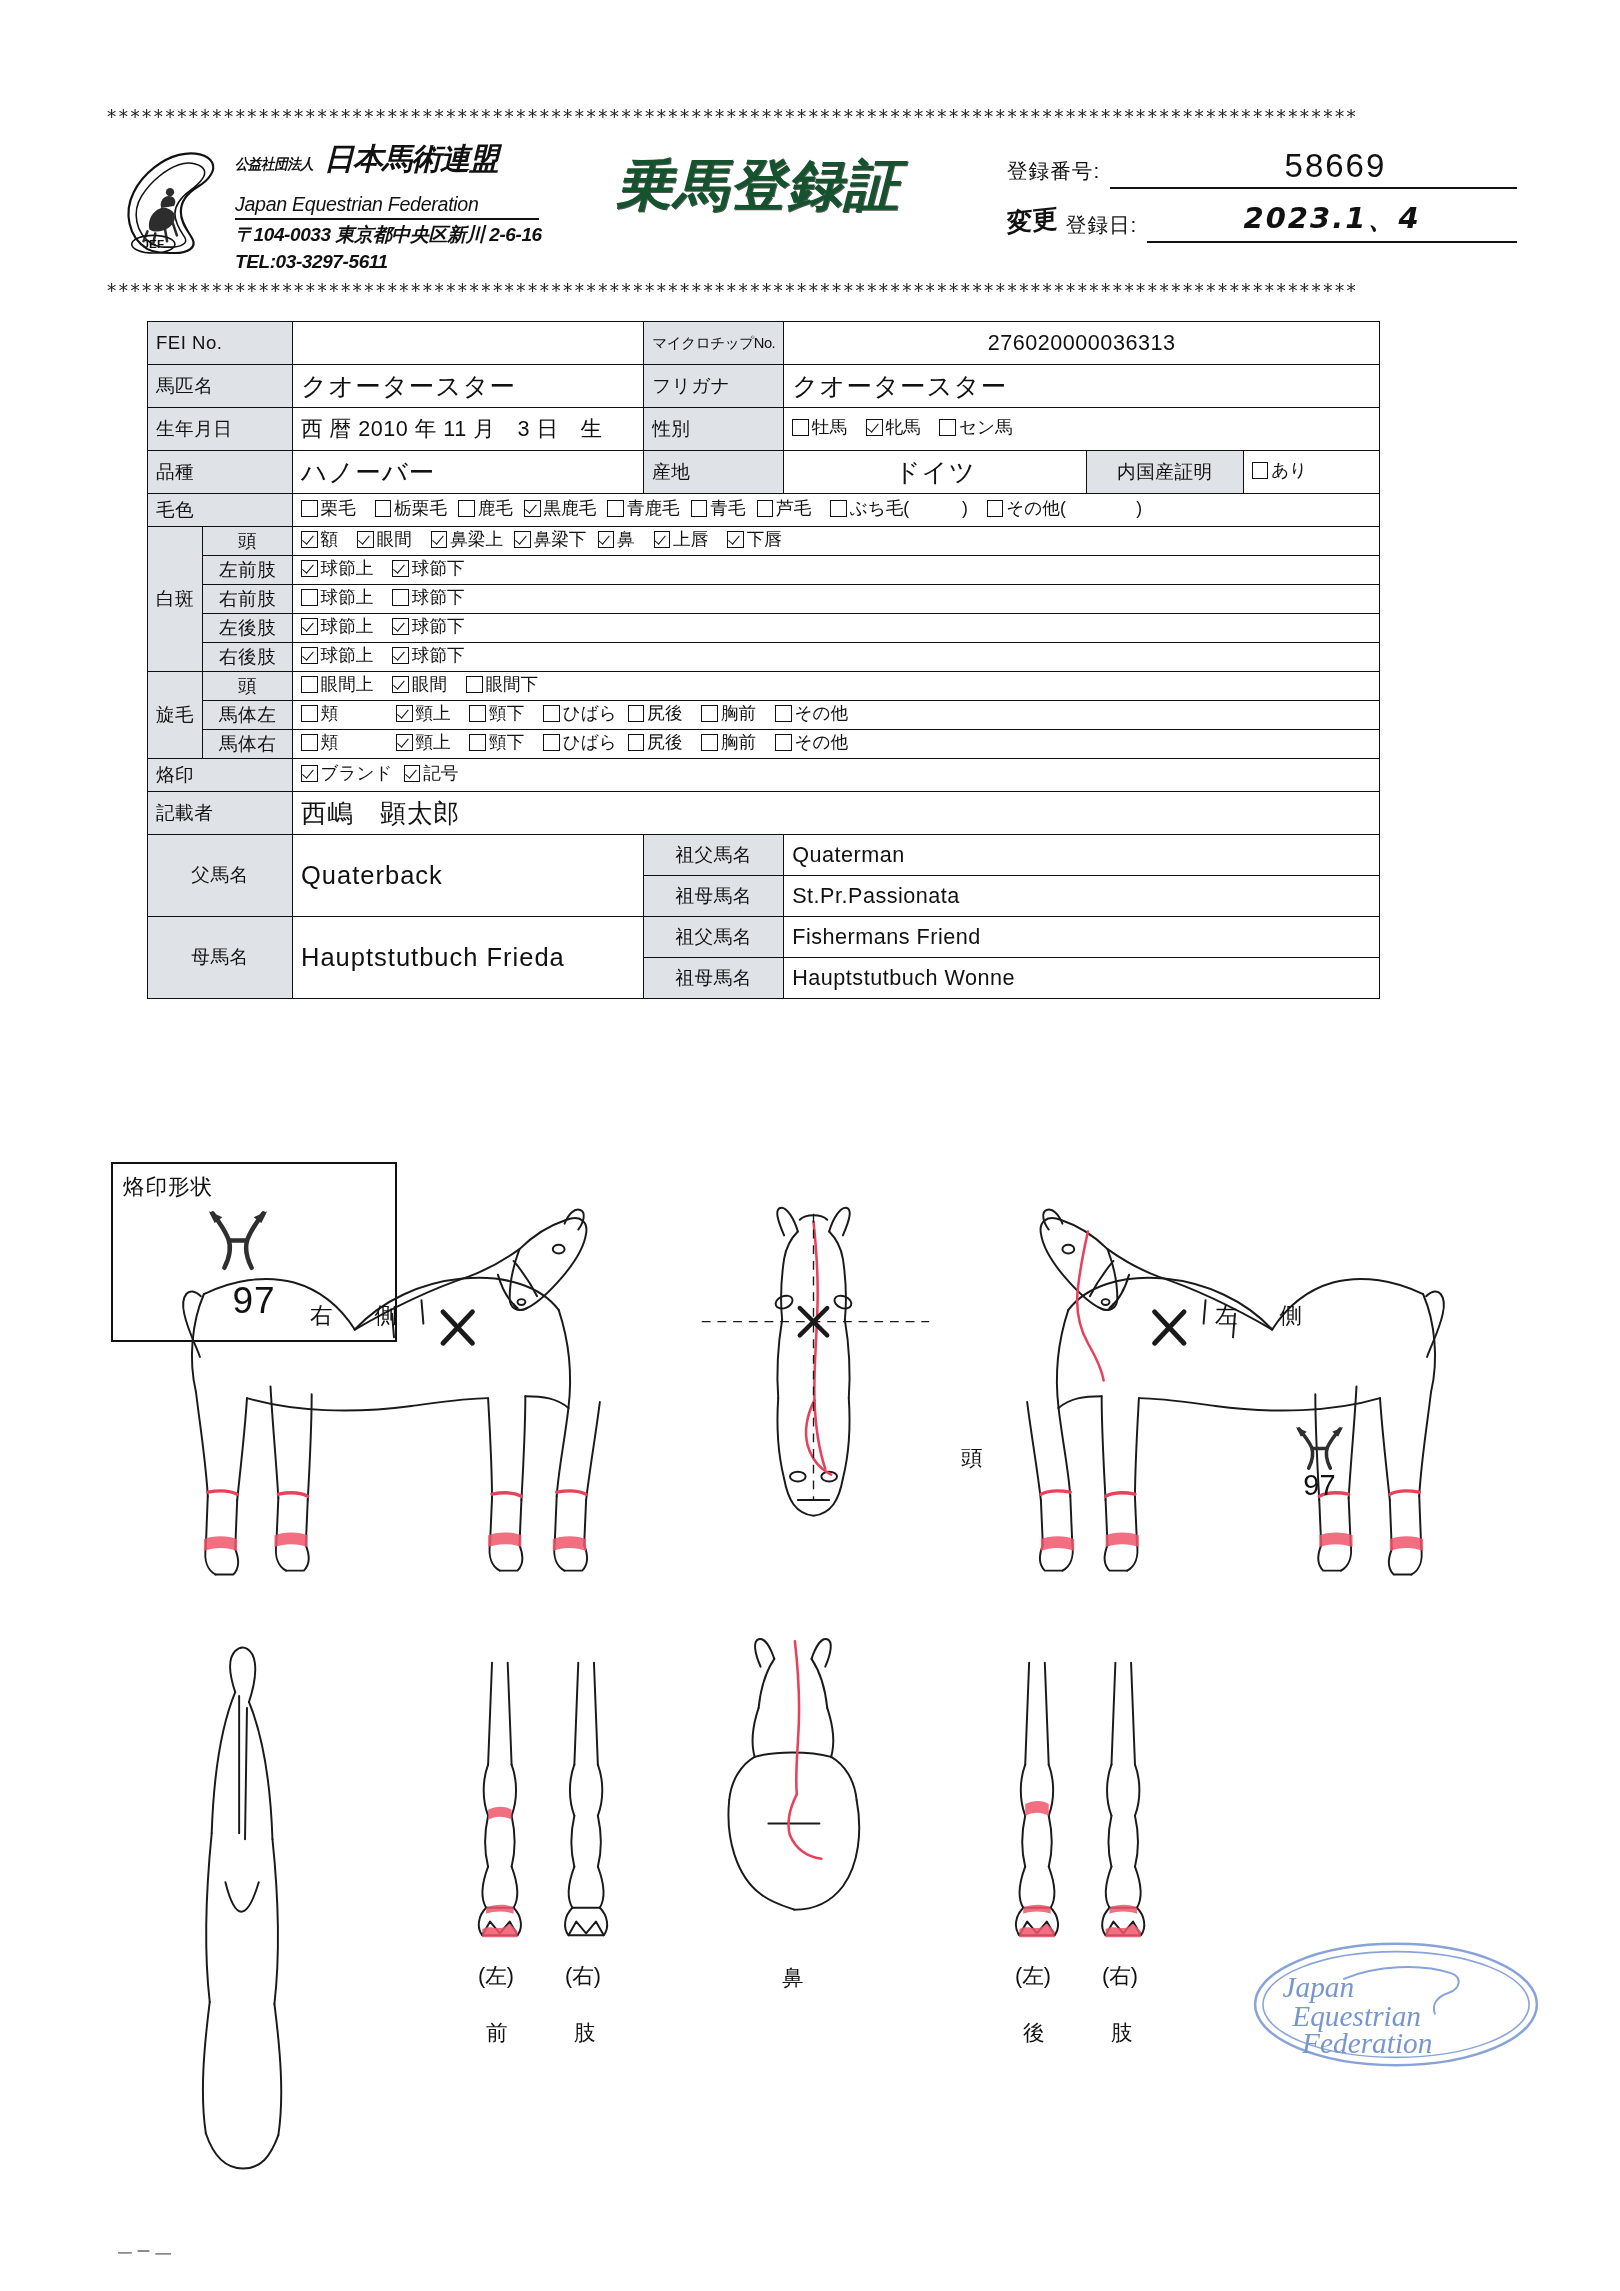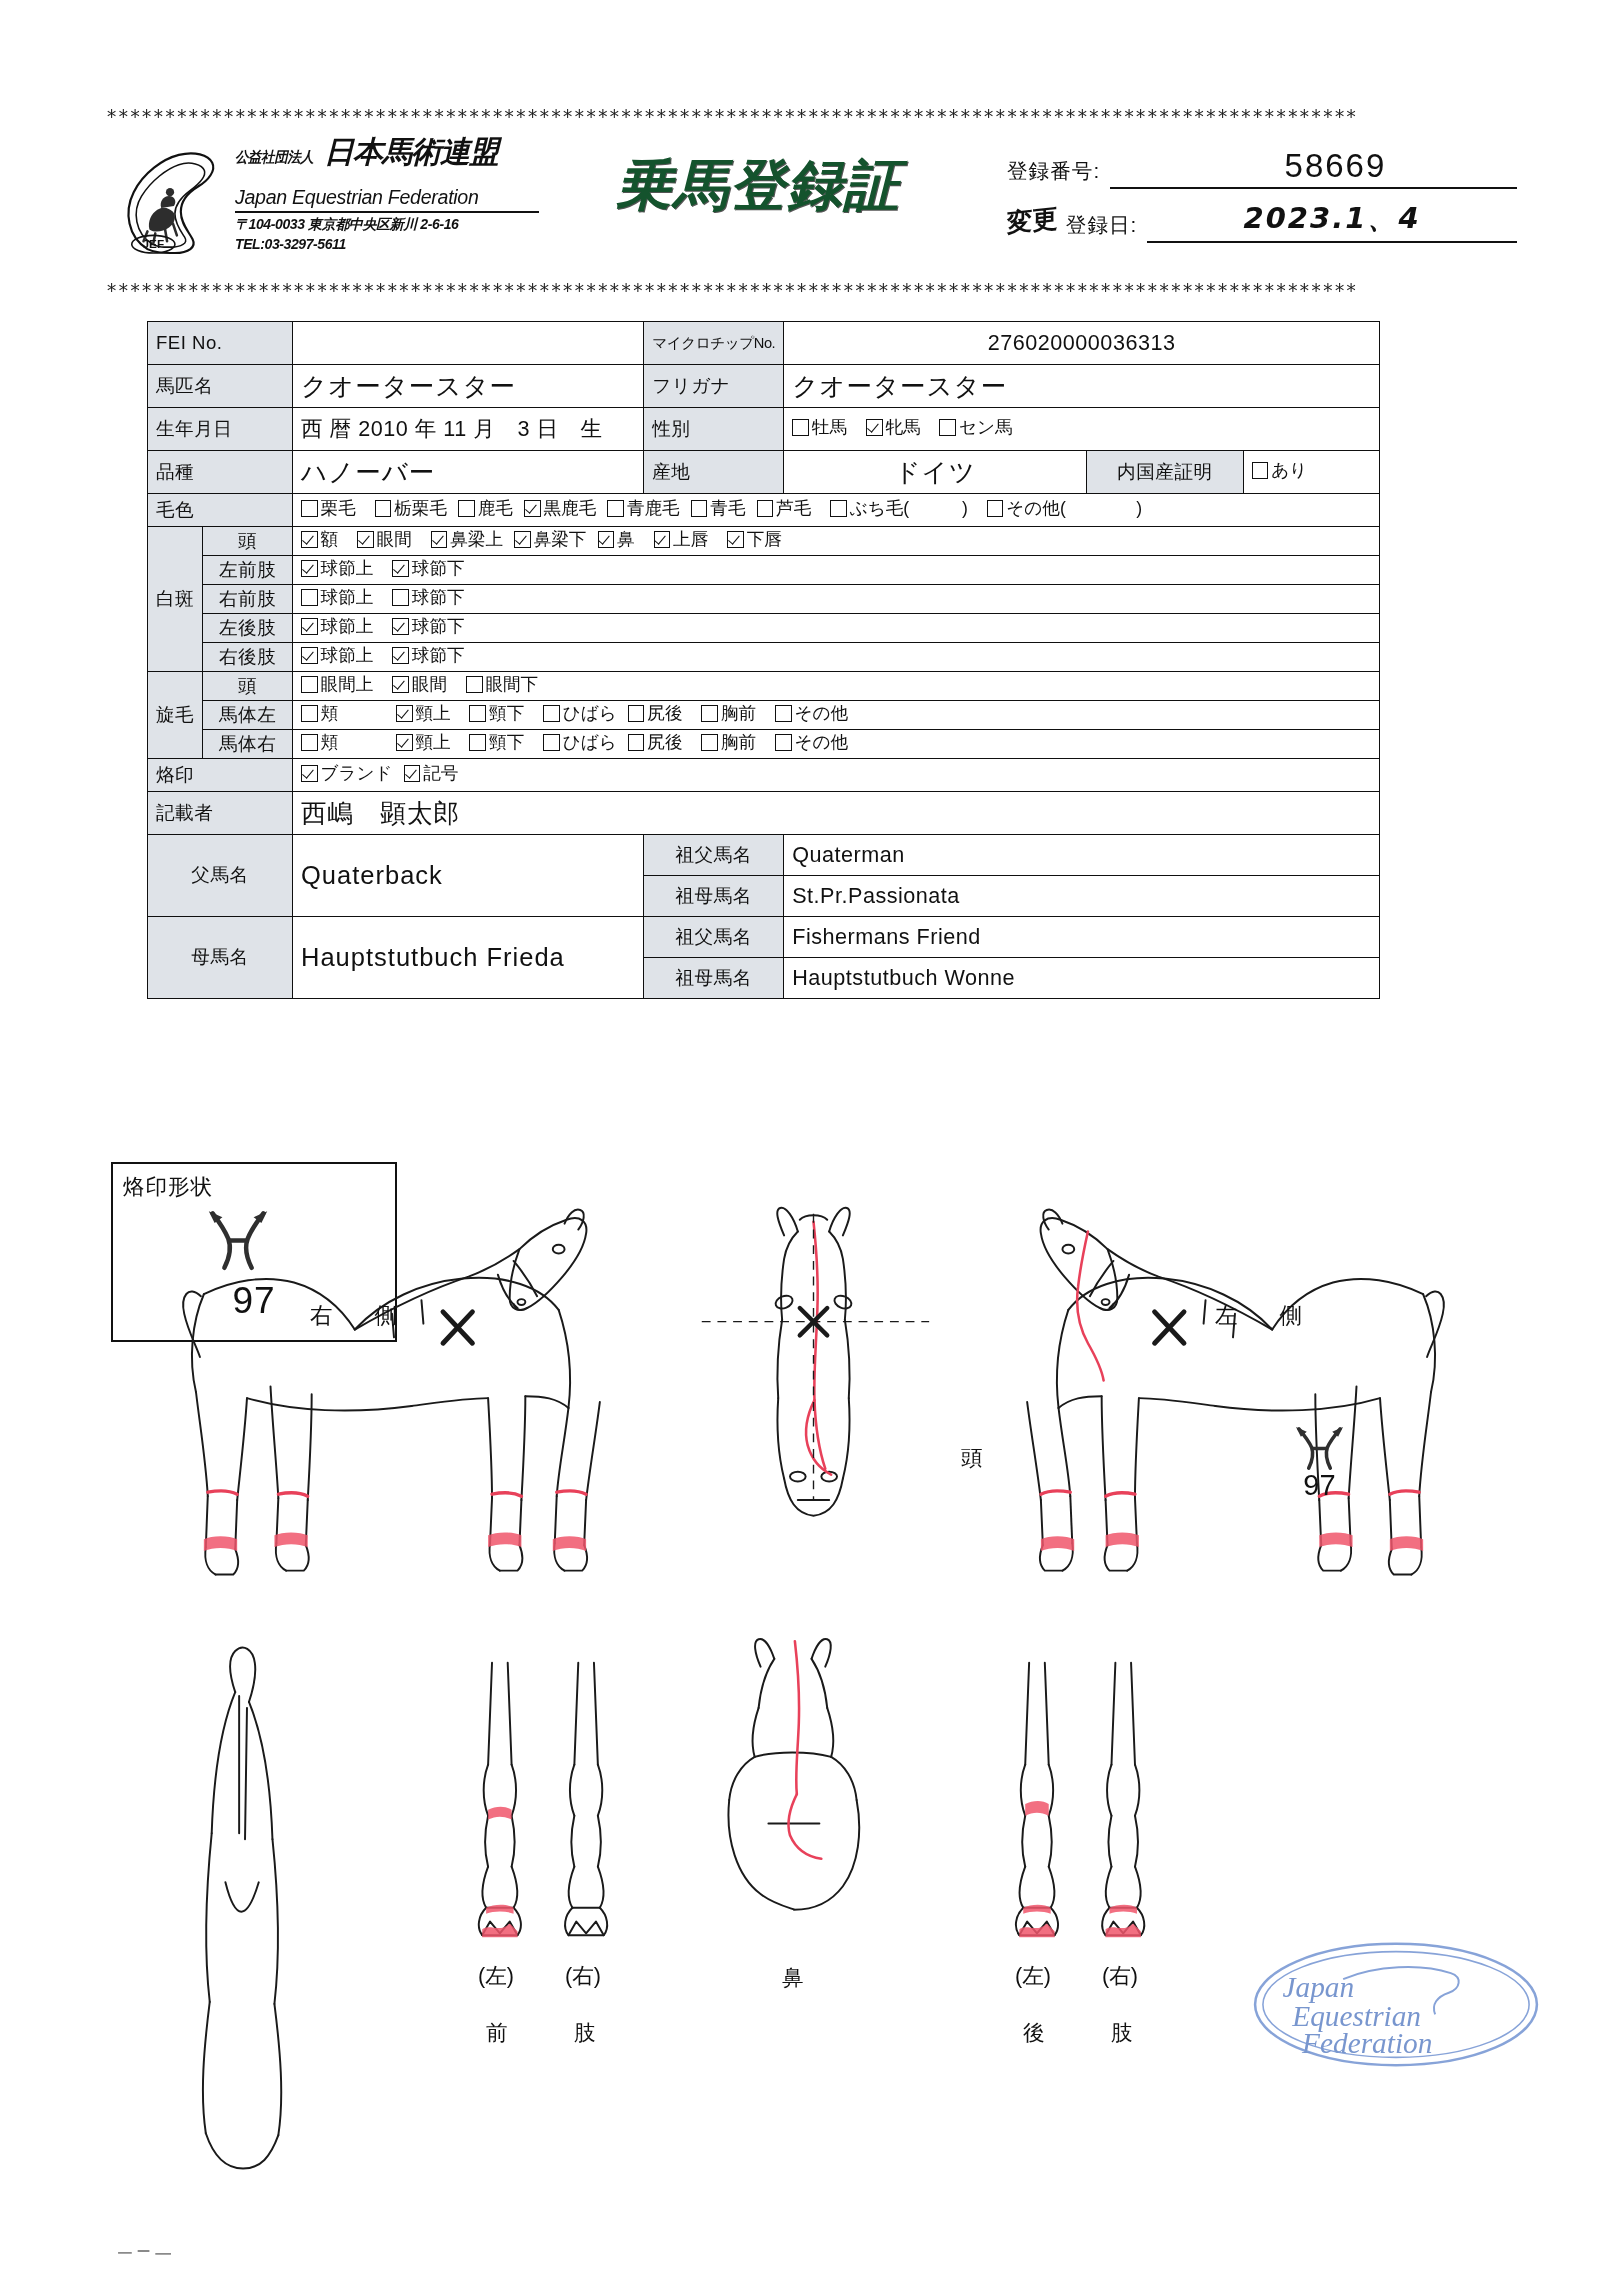--- a/index.html
+++ b/index.html
@@ -47,21 +47,21 @@
   #jef-logo {
     position: absolute;
     left: 11.8px;
     top: 9.8px;
     width: 106px;
     height: 110px;
   }
   #org-block {
     position: absolute;
     left: 129px;
-    top: 0;
+    top: 7px;
     width: 323px;
   }
   .org-line1 {
     display: flex;
     align-items: flex-end;
     gap: 3.9px;
   }
   .org-kouekl {
     font-size: 14.7px;
     font-weight: bold;
@@ -80,21 +80,21 @@
   .org-en {
     font-size: 19.6px;
     font-style: italic;
     letter-spacing: -0.3px;
     margin-top: 19px;
     padding-bottom: 2px;
     border-bottom: 2px solid #111;
     width: 304px;
   }
   .org-addr {
-    font-size: 14px;
+    font-size: 19px;
     font-style: italic;
     font-weight: bold;
     letter-spacing: -0.4px;
     margin-top: 2.9px;
     line-height: 1.25;
   }
   #doc-title {
     position: absolute;
     left: 510px;
     top: 11.8px;

